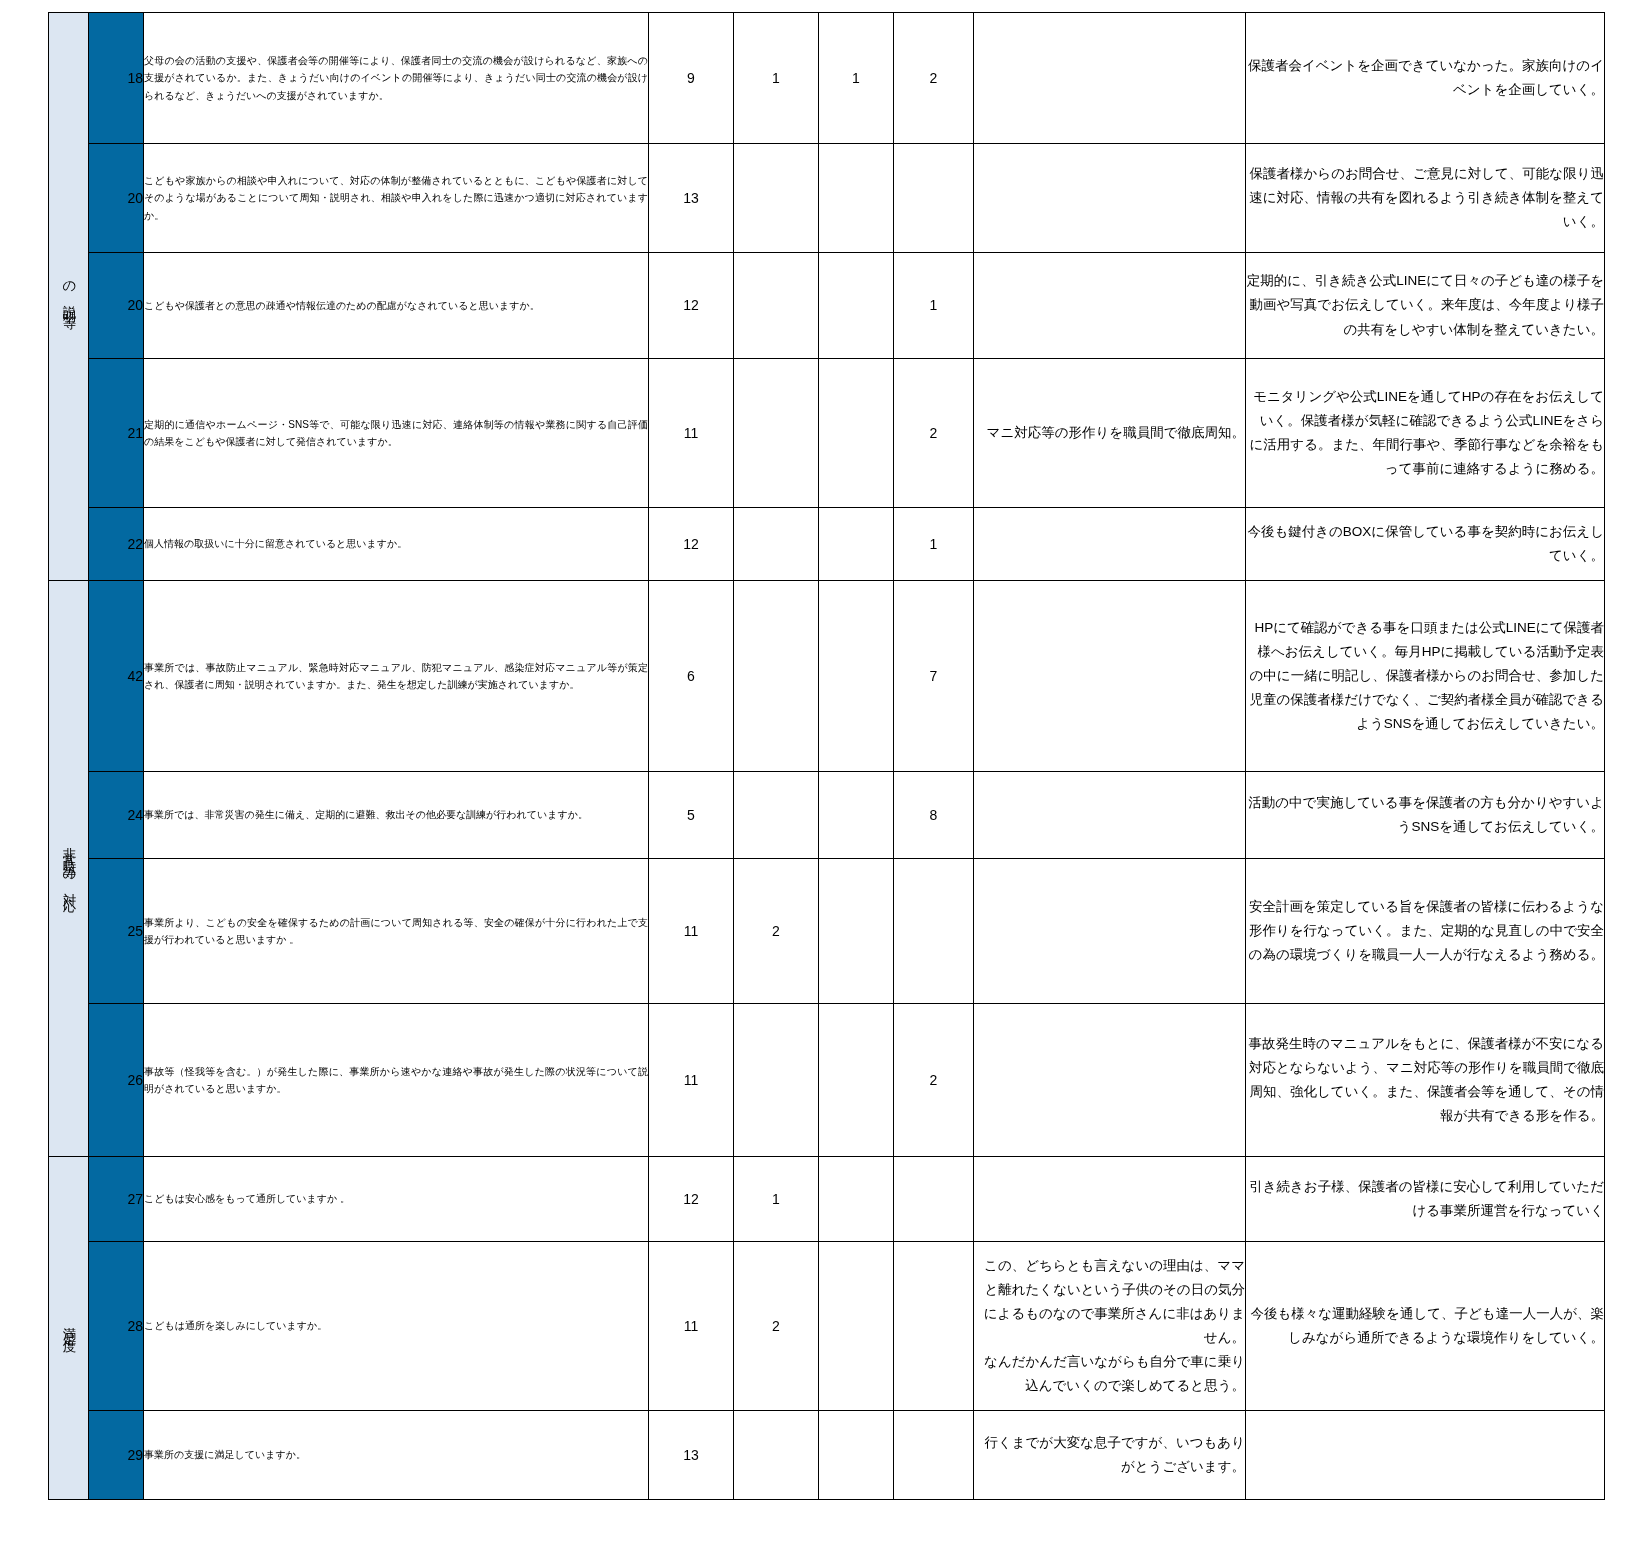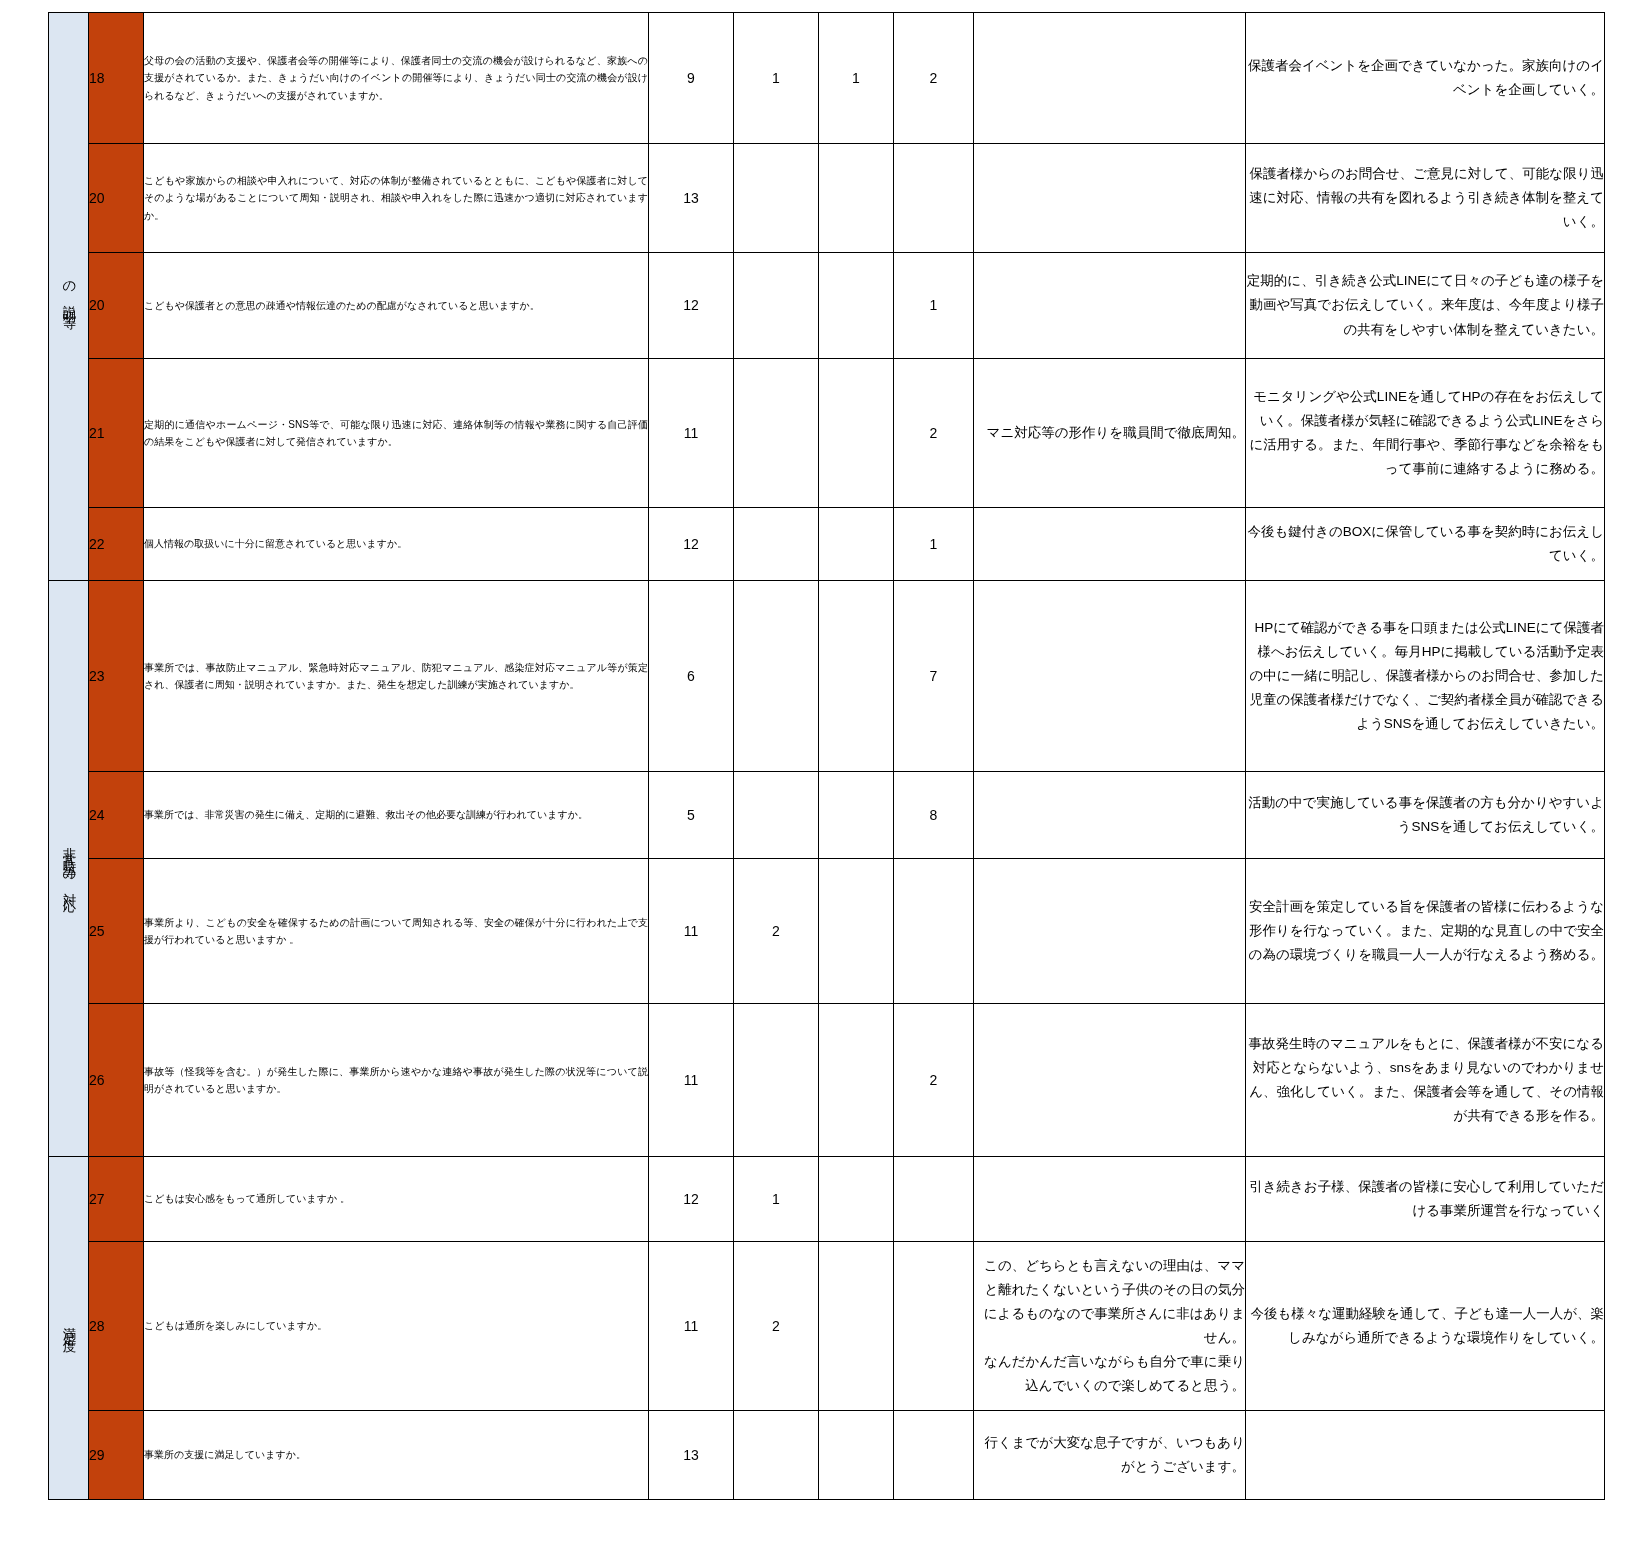--- a/index.html
+++ b/index.html
@@ -66,22 +66,22 @@
     line-height: 1.1;
     white-space: nowrap;
   }
   .cat-vert.clipped {
     
     margin-top: -2px;
   }
 
   
   td.no {
-    background: #c2410c;
-    text-align: left;
+    background: #0369a1;
+    text-align: right;
     vertical-align: middle;
     font-size: 14px;
   }
 
   
   td.q {
     padding: 6px 8px 6px 9px;
     vertical-align: middle;
     text-align: justify;
     text-justify: inter-character;
@@ -200,21 +200,21 @@
           </td>
         <td class="resp">
             <span class="txt">今後も鍵付きのBOXに保管している事を契約時にお伝えしていく。</span>
           </td>
       </tr>
 
       <tr>
         <td class="cat" rowspan="4">
           <span class="cat-vert">非常時等の対応</span>
         </td>
-        <td class="no">23</td>
+        <td class="no">42</td>
         <td class="q" style="height:190px">事業所では、事故防止マニュアル、緊急時対応マニュアル、防犯マニュアル、感染症対応マニュアル等が策定され、保護者に周知・説明されていますか。また、発生を想定した訓練が実施されていますか。</td>
         <td class="val">6</td>
         <td class="val"></td>
         <td class="val"></td>
         <td class="val">7</td>
         <td class="note">
             <span class="txt"></span>
           </td>
         <td class="resp">
             <span class="txt">HPにて確認ができる事を口頭または公式LINEにて保護者様へお伝えしていく。毎月HPに掲載している活動予定表の中に一緒に明記し、保護者様からのお問合せ、参加した児童の保護者様だけでなく、ご契約者様全員が確認できるようSNSを通してお伝えしていきたい。</span>
@@ -255,21 +255,21 @@
         <td class="no">26</td>
         <td class="q" style="height:152px">事故等（怪我等を含む。）が発生した際に、事業所から速やかな連絡や事故が発生した際の状況等について説明がされていると思いますか。</td>
         <td class="val">11</td>
         <td class="val"></td>
         <td class="val"></td>
         <td class="val">2</td>
         <td class="note">
             <span class="txt"></span>
           </td>
         <td class="resp">
-            <span class="txt">事故発生時のマニュアルをもとに、保護者様が不安になる対応とならないよう、snsをあまり見ないのでわかりません、強化していく。また、保護者会等を通して、その情報が共有できる形を作る。</span>
+            <span class="txt">事故発生時のマニュアルをもとに、保護者様が不安になる対応とならないよう、マニ対応等の形作りを職員間で徹底周知、強化していく。また、保護者会等を通して、その情報が共有できる形を作る。</span>
           </td>
       </tr>
 
       <tr>
         <td class="cat" rowspan="3">
           <span class="cat-vert">満足度</span>
         </td>
         <td class="no">27</td>
         <td class="q" style="height:84px">こどもは安心感をもって通所していますか 。</td>
         <td class="val">12</td>

